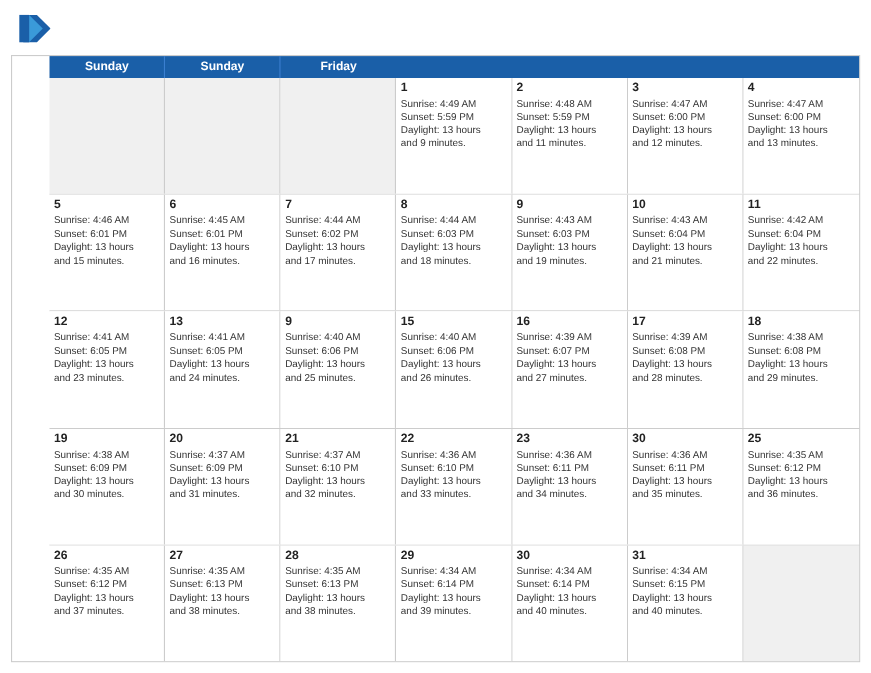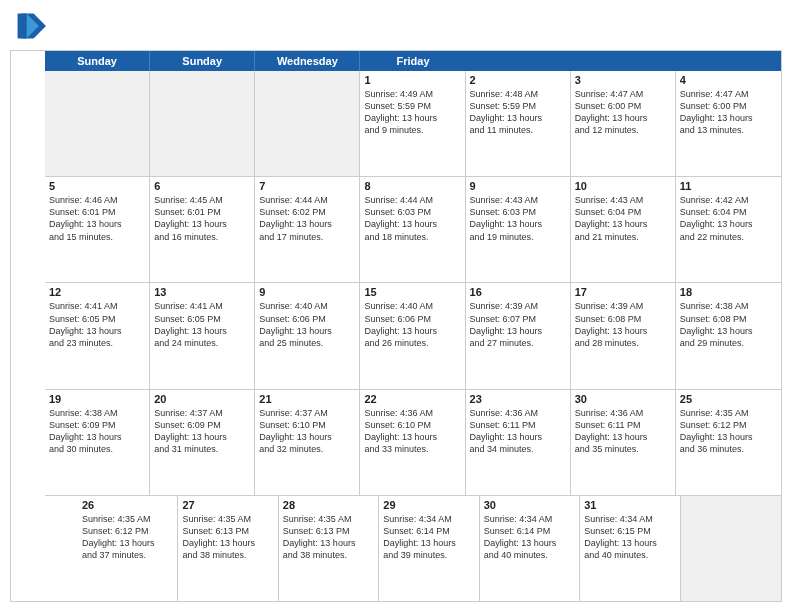--- a/index.html
+++ b/index.html
@@ -70,21 +70,21 @@
       flex: 1;
       display: flex;
       flex-direction: column;
     }
     .cal-row {
       display: grid;
       grid-template-columns: repeat(7, 1fr);
       flex: 1;
       border-bottom: 1px solid #ccc;
     }
-    .cal-row:last-child { border-bottom: none; margin-left: 33px; }
+    .cal-row:last-child { border-bottom: none; }
     .cal-cell {
       border-right: 1px solid #ccc;
       padding: 3px 4px;
       font-size: 9.5px;
       color: #333;
       vertical-align: top;
       background: #fff;
       min-height: 0;
     }
     .cal-cell:last-child { border-right: none; }
@@ -123,21 +123,20 @@
     <div class="title-block">
       <div class="main-title"></div>
       <div class="subtitle"></div>
     </div>
   </div>
 
   <div class="calendar">
     <div class="cal-header" id="cal-header">
         <div class="cal-header-cell">Sunday</div>
         <div class="cal-header-cell">Sunday</div>
-        <div class="cal-header-cell">Wednesday</div>
         <div class="cal-header-cell">Friday</div>
       </div>
     <div class="cal-body" id="cal-body">
         <div class="cal-row">
           <div class="cal-cell empty shaded"></div>
           <div class="cal-cell empty shaded"></div>
           <div class="cal-cell empty shaded"></div>
           <div class="cal-cell">
             <span class="day-num">1</span>
             <span class="cell-line">Sunrise: 4:49 AM</span>

